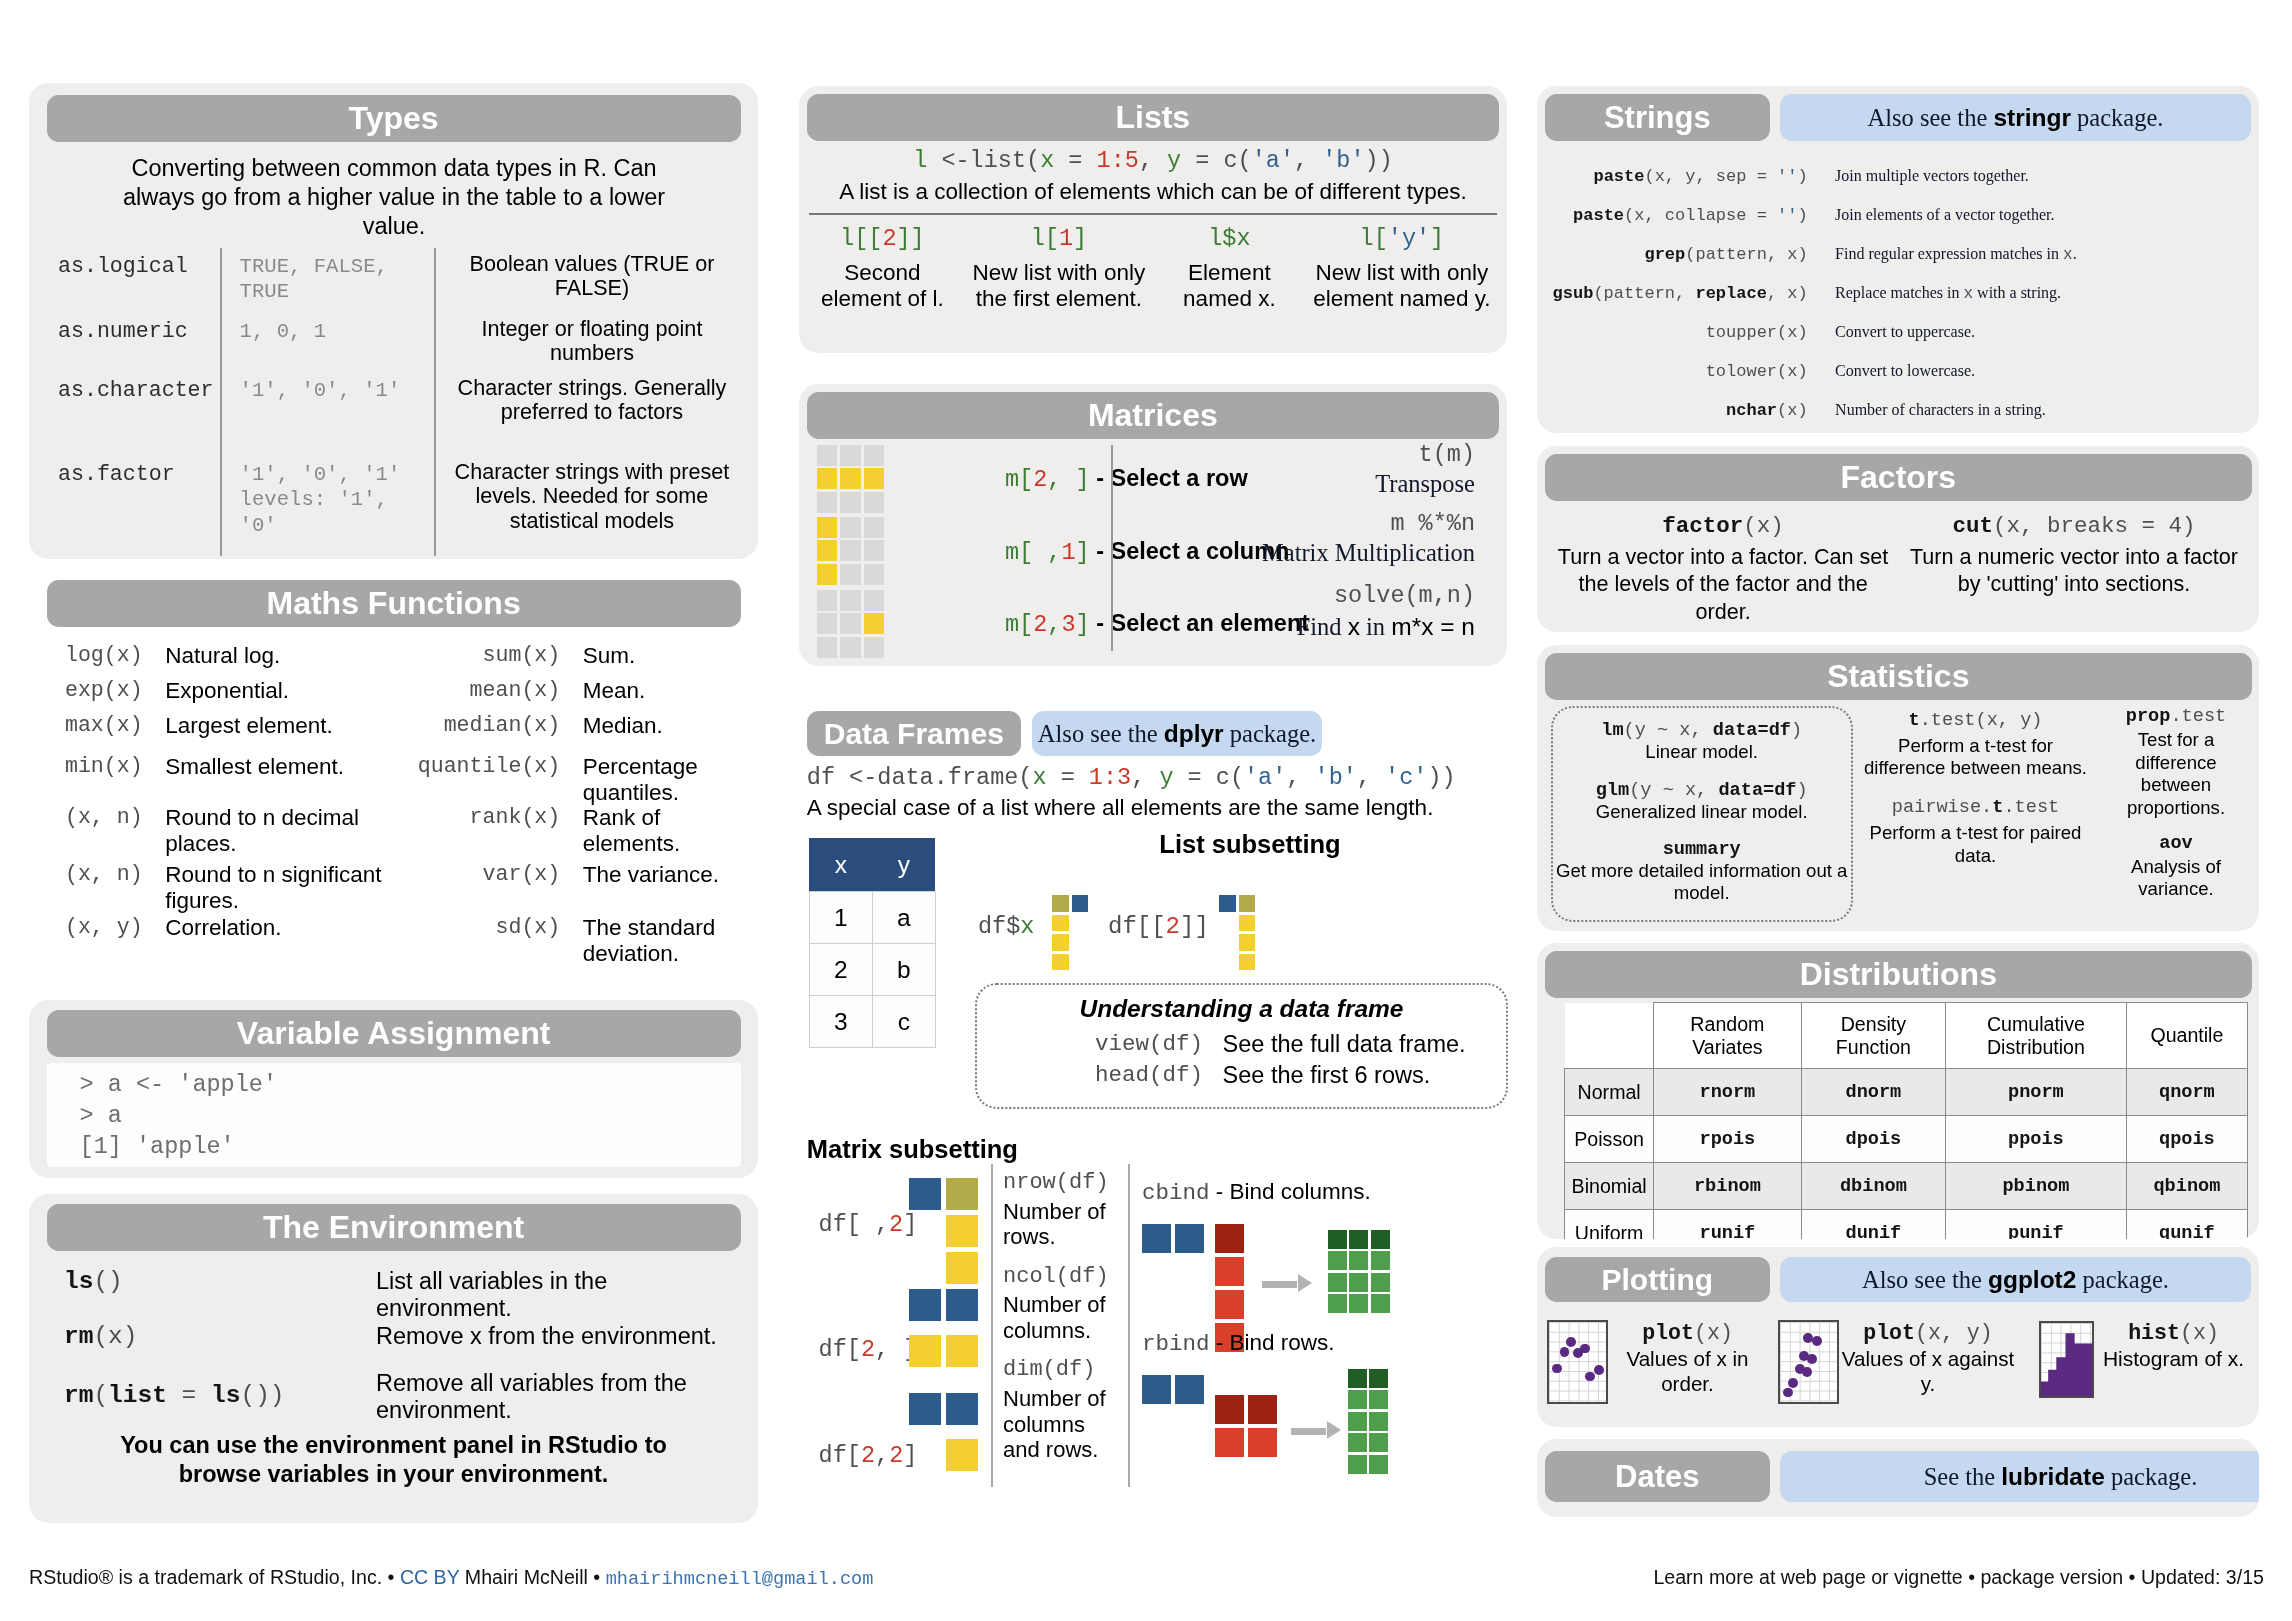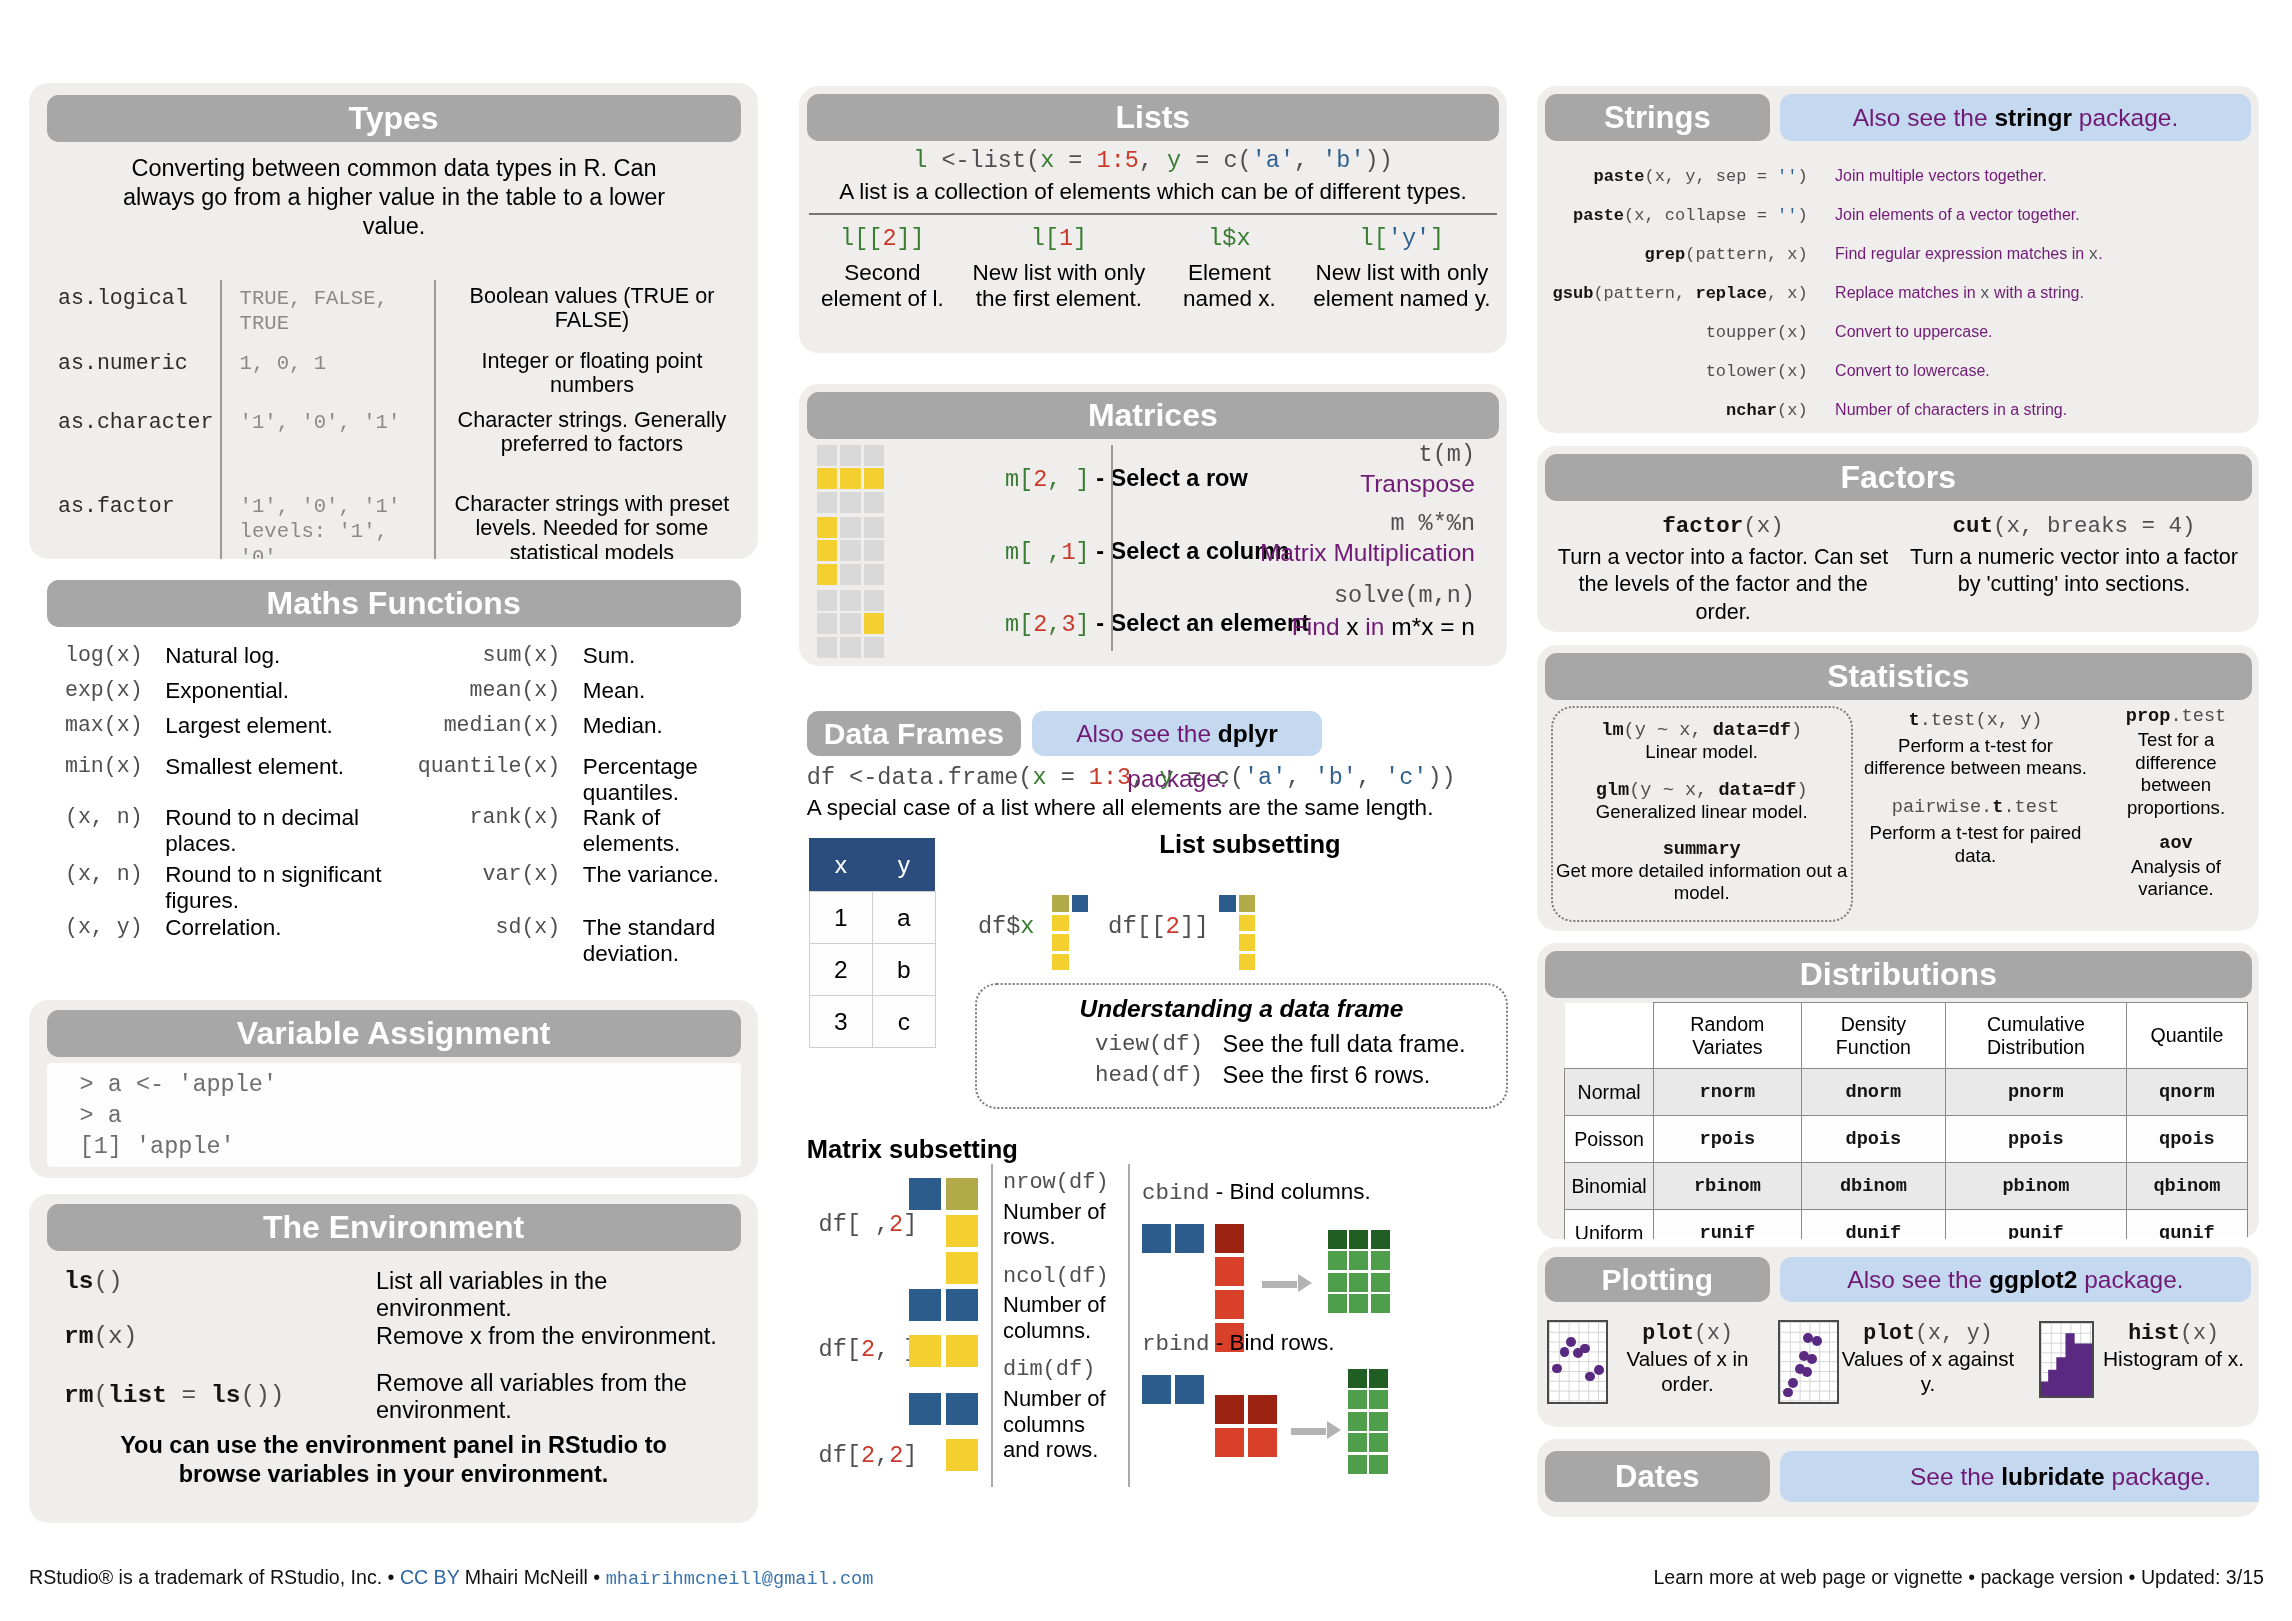--- a/index.html
+++ b/index.html
@@ -8,40 +8,40 @@
   .panel{position:absolute;background:#efeeec;border-radius:19.6px;overflow:hidden;}
   .sectionfree{position:absolute;}
   .hbar{position:absolute;background:#a7a7a7;border-radius:11.8px;color:#fff;
         font-weight:bold;text-align:center;font-size:32px;height:47px;line-height:47px;
         font-family:"Liberation Sans",sans-serif;}
   .pill{position:absolute;background:#c4d8f0;border-radius:11.8px;text-align:center;
         font-size:24.5px;height:47px;line-height:47px;}
   .code,.c{font-family:"Liberation Mono","DejaVu Sans Mono",monospace;color:#4f4f52;}
   .c-g{color:#3a7d33;} .c-r{color:#c9392a;} .c-s{color:#31618f;}
   .c-f{color:#141414;font-weight:bold;}
-  .c-t{font-family:Liberation Sans, sans-serif;color:#701a75;}
+  .c-t{font-family:Liberation Serif, serif;color:#0f172a;}
   .c-tb{font-family:"Liberation Sans",sans-serif;color:#000;font-weight:bold;}
   .abs{position:absolute;}
   .ctr{text-align:center;}
   .rt{text-align:right;}
   .vline{position:absolute;width:2px;background:#9a9a9a;}
   .hline{position:absolute;height:2px;background:#8a8a8a;}
   
   .gicon{position:absolute;display:grid;}
   .gicon div{width:100%;height:100%;}
   .cy{background:#f3d02f;} .cgr{background:#d9d9d9;} .cb{background:#2b5c8c;}
   .co{background:#b3aa4a;} .crd{background:#d8402a;} .crD{background:#9c2212;}
   .cg{background:#4f9e4c;} .cgD{background:#215e24;} .ce{background:transparent;}
   .arrow{position:absolute;height:6.9px;background:#b3b3b3;}
   .arrow::after{content:"";position:absolute;right:-14.7px;top:-6.9px;
      border-left:14.7px solid #b3b3b3;border-top:9.8px solid transparent;border-bottom:9.8px solid transparent;}
   .dash::before{content:"-  ";}
   
   .types-table{position:absolute;left:29px;top:165px;width:686px;display:grid;
-     grid-template-columns:162px 214px 1fr;grid-template-rows:65px 59px 84px 100px;margin-top:32px;}
+     grid-template-columns:162px 214px 1fr;grid-template-rows:65px 59px 84px 100px;}
   .types-fn{font-family:"Liberation Mono","DejaVu Sans Mono",monospace;font-size:21.6px;color:#2d2d2d;padding-top:5.9px;}
   .types-ex{font-family:"Liberation Mono","DejaVu Sans Mono",monospace;font-size:20.6px;color:#8a8a8a;
      border-left:2px solid #999;padding:5.9px 0 0 17.6px;line-height:25.5px;}
   .types-desc{font-size:21.6px;line-height:24.5px;text-align:center;border-left:2px solid #999;
      padding:3.9px 5.9px 0 9.8px;}
   
   .maths-grid{position:absolute;left:13.7px;top:63px;width:702px;display:grid;
      grid-template-columns:100px 235px 165px 174px;column-gap:8.8px;
      grid-template-rows:35px 35px 41px 51px 57px 53px 57px;}
   .m-code{font-family:"Liberation Mono","DejaVu Sans Mono",monospace;font-size:21.6px;color:#4f4f52;text-align:right;}

